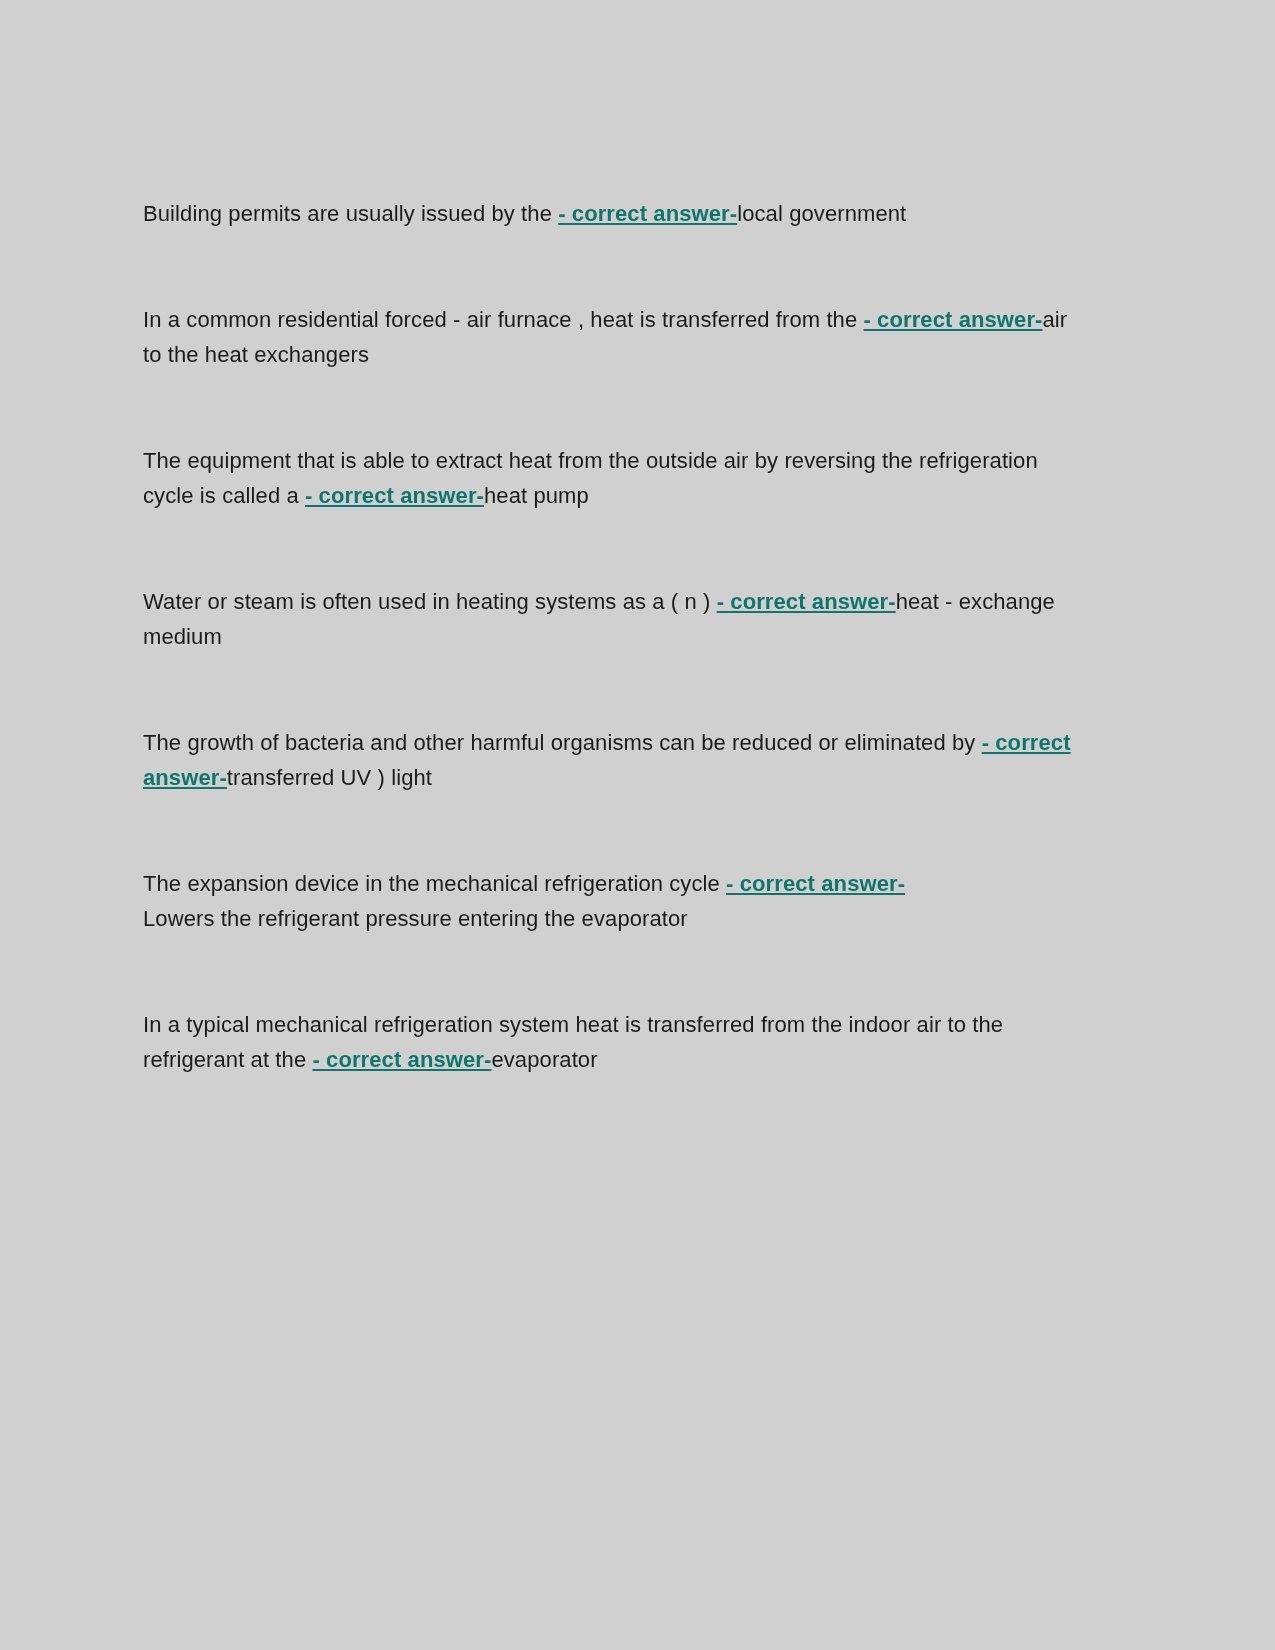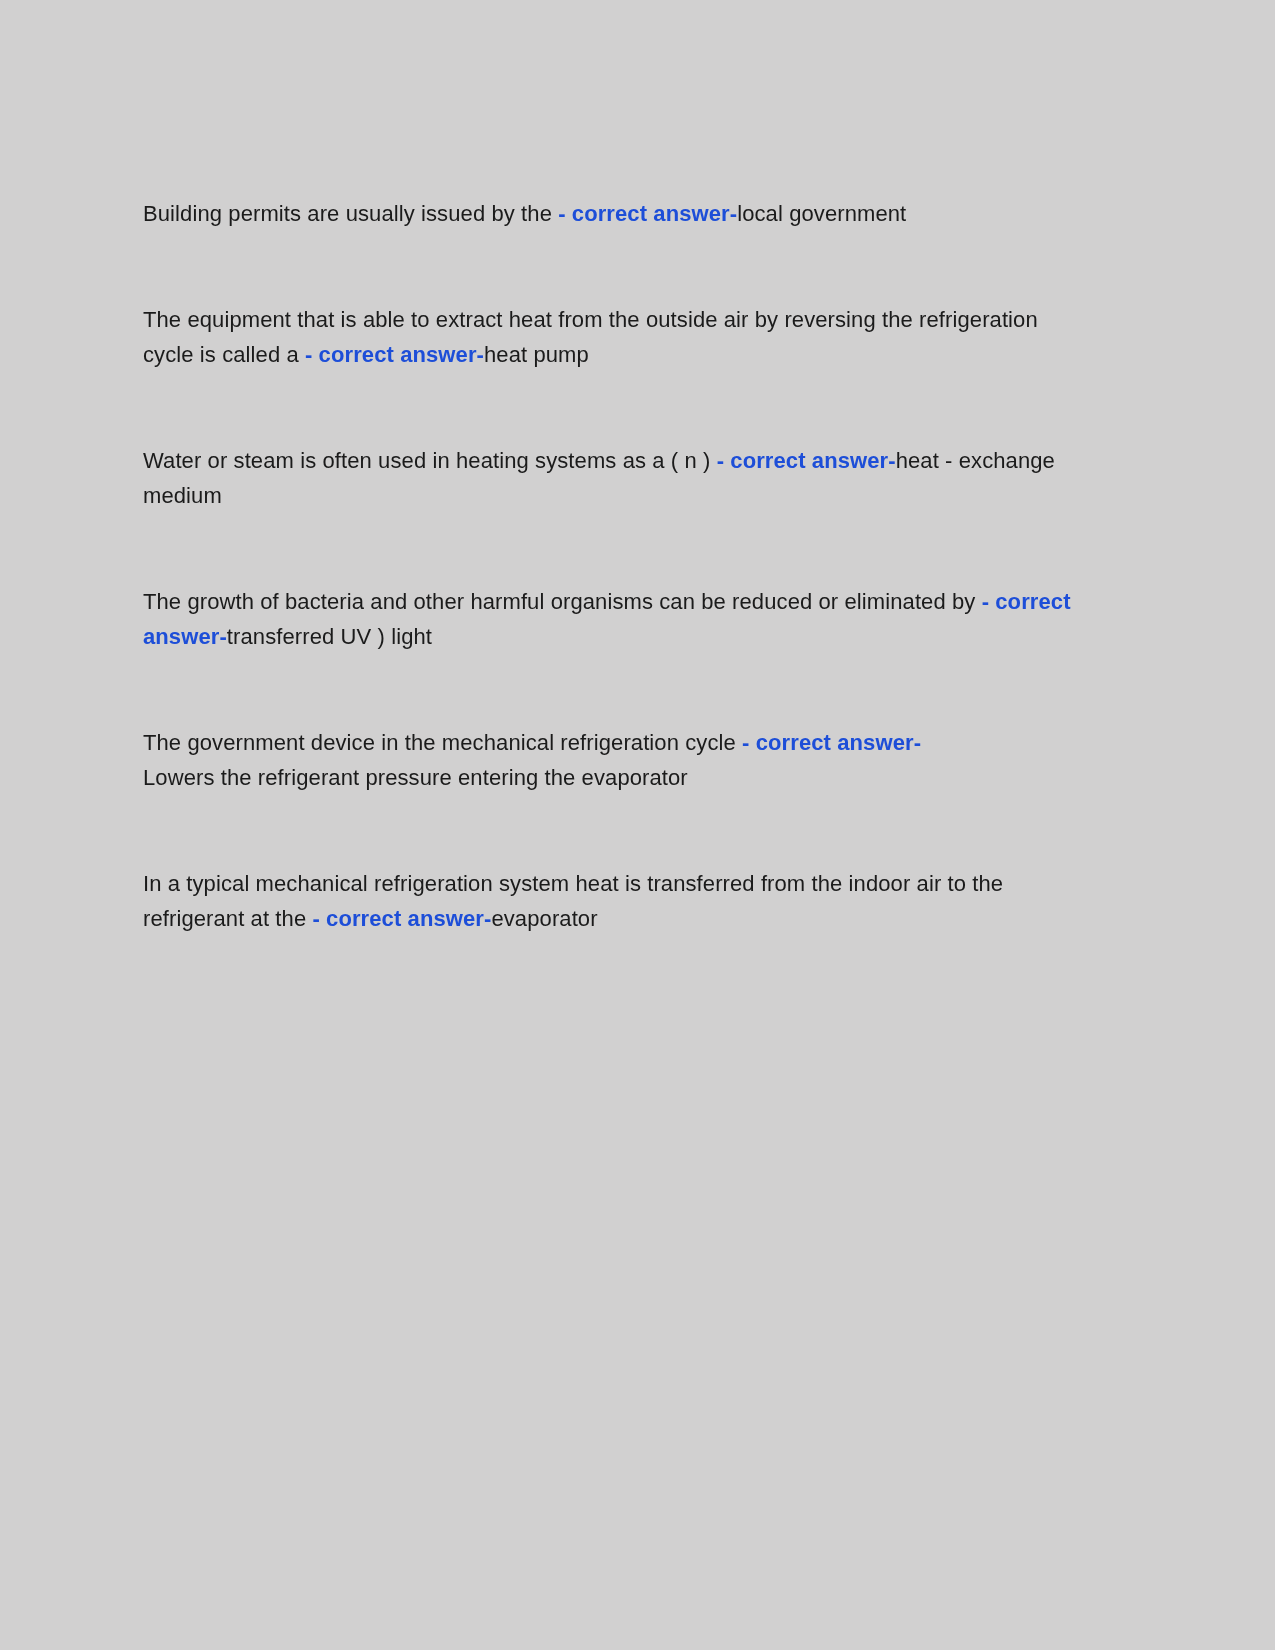--- a/index.html
+++ b/index.html
@@ -29,40 +29,42 @@
     color: #1b1b1b;
     letter-spacing: 0.1px;
     white-space: pre-line;
   }
   .question-text,
   .answer-text {
     color: #1b1b1b;
     font-weight: 400;
   }
   .correct-answer-marker {
-    color: #1d4ed8;
+    color: #0f766e;
     font-weight: 700;
+    text-decoration: underline;
   }
 </style>
 </head>
 <body>
 
 <div class="page">
   <div class="content">
 
     <p class="qa-paragraph"><span class="question-text">Building permits are usually issued by the </span><span class="correct-answer-marker">- correct answer-</span><span class="answer-text">local government</span></p>
 
+    <p class="qa-paragraph"><span class="question-text">In a common residential forced - air furnace , heat is transferred from the </span><span class="correct-answer-marker">- correct answer-</span><span class="answer-text">air to the heat exchangers</span></p>
 
     <p class="qa-paragraph"><span class="question-text">The equipment that is able to extract heat from the outside air by reversing the refrigeration cycle is called a </span><span class="correct-answer-marker">- correct answer-</span><span class="answer-text">heat pump</span></p>
 
     <p class="qa-paragraph"><span class="question-text">Water or steam is often used in heating systems as a ( n ) </span><span class="correct-answer-marker">- correct answer-</span><span class="answer-text">heat - exchange medium</span></p>
 
 
     <p class="qa-paragraph"><span class="question-text">The growth of bacteria and other harmful organisms can be reduced or eliminated by </span><span class="correct-answer-marker">- correct answer-</span><span class="answer-text">transferred UV ) light</span></p>
 
 
-    <p class="qa-paragraph"><span class="question-text">The government device in the mechanical refrigeration cycle </span><span class="correct-answer-marker">- correct answer-</span><span class="answer-text">
+    <p class="qa-paragraph"><span class="question-text">The expansion device in the mechanical refrigeration cycle </span><span class="correct-answer-marker">- correct answer-</span><span class="answer-text">
 Lowers the refrigerant pressure entering the evaporator</span></p>
 
     <p class="qa-paragraph"><span class="question-text">In a typical mechanical refrigeration system heat is transferred from the indoor air to the refrigerant at the </span><span class="correct-answer-marker">- correct answer-</span><span class="answer-text">evaporator</span></p>
 
   </div>
 </div>
 
 </body></html>

